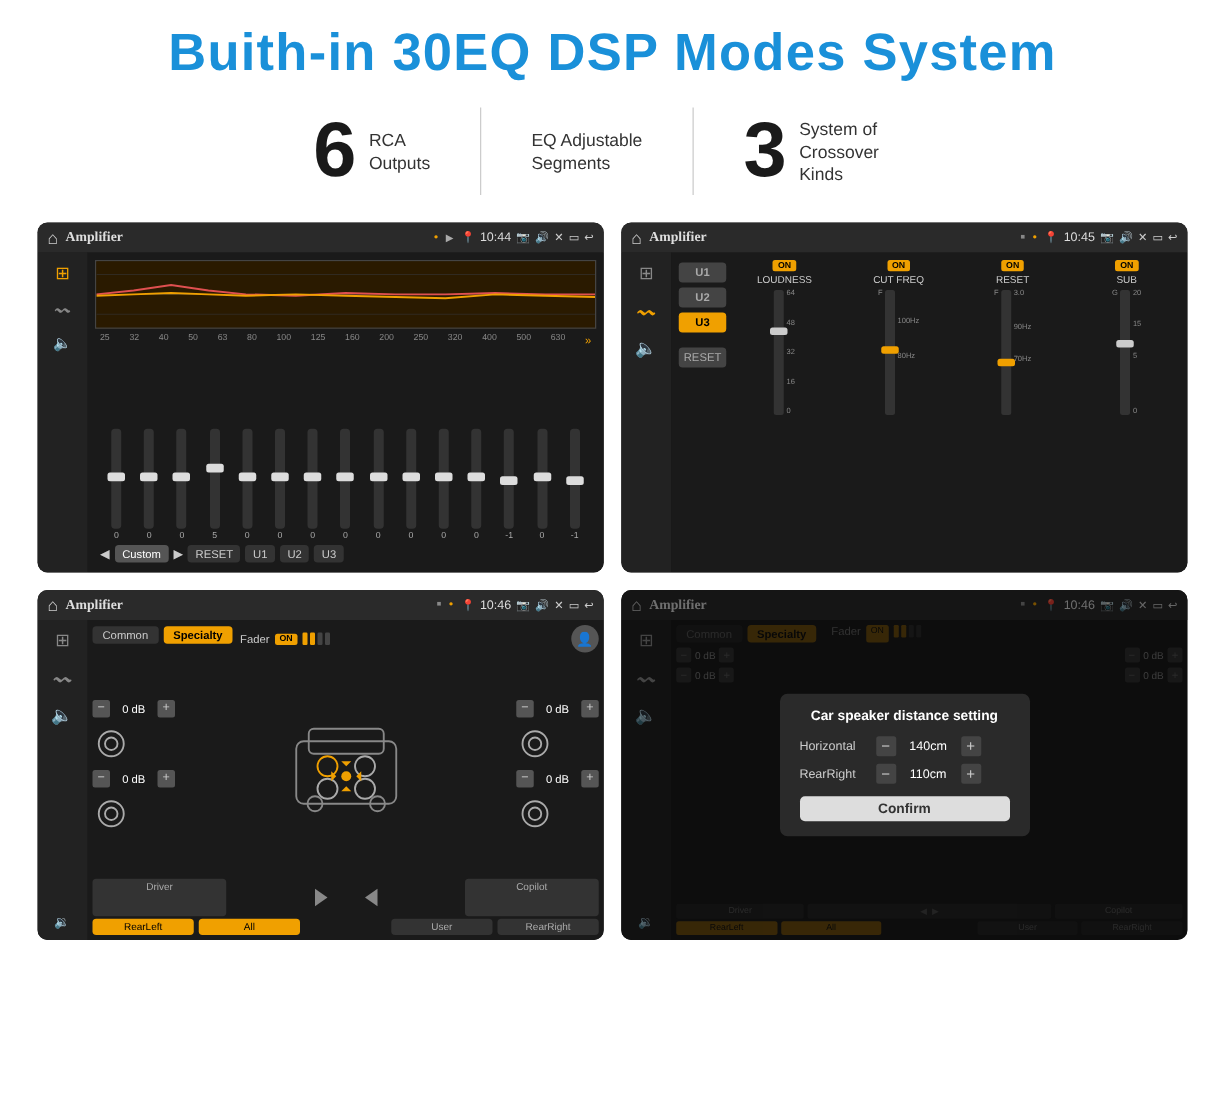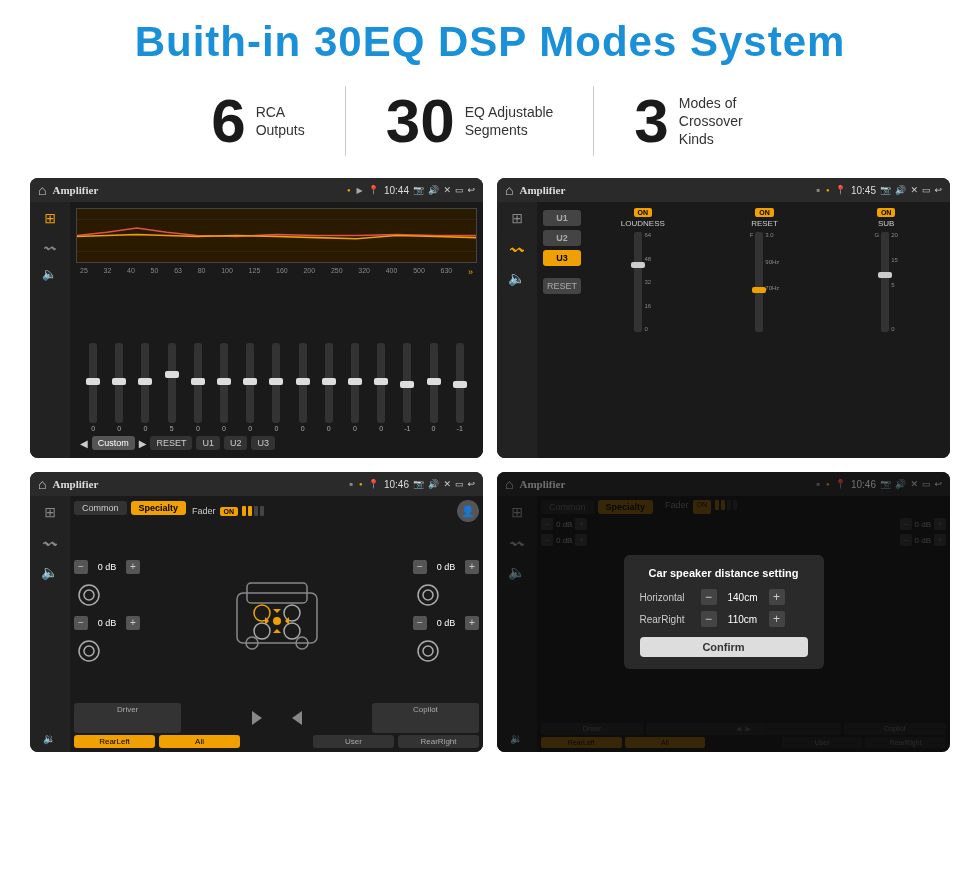--- a/index.html
+++ b/index.html
@@ -508,31 +508,30 @@
 <div class="stats-row">
   <div class="stat-item">
     <span class="stat-number">6</span>
     <div class="stat-text">
       <div>RCA</div>
       <div>Outputs</div>
     </div>
   </div>
   <div class="stat-divider"></div>
   <div class="stat-item">
-    <span class="stat-number">30</span>
     <div class="stat-text">
       <div>EQ Adjustable</div>
       <div>Segments</div>
     </div>
   </div>
   <div class="stat-divider"></div>
   <div class="stat-item">
     <span class="stat-number">3</span>
     <div class="stat-text">
-      <div>Modes of</div>
+      <div>System of</div>
       <div>Crossover Kinds</div>
     </div>
   </div>
 </div>
 
 <div class="screenshots-grid">
 
   <div class="screen-card">
     <div class="status-bar">
       <span class="status-home">⌂</span>
@@ -735,20 +734,43 @@
                 <span style="font-size:6px;color:#888;">64</span>
                 <span style="font-size:6px;color:#888;">48</span>
                 <span style="font-size:6px;color:#888;">32</span>
                 <span style="font-size:6px;color:#888;">16</span>
                 <span style="font-size:6px;color:#888;">0</span>
               </div>
             </div>
           </div>
 
 
+          <div class="amp-control-col">
+            <div class="amp-on-badge">ON</div>
+            <div class="amp-control-label">CUT FREQ</div>
+            <div style="display:flex;gap:2px;margin-top:2px;">
+              <div style="display:flex;flex-direction:column;justify-content:space-between;height:100px;align-items:flex-end;">
+                <span style="font-size:6px;color:#888;">F</span>
+                <span style="font-size:6px;color:#888;"></span>
+                <span style="font-size:6px;color:#888;"></span>
+                <span style="font-size:6px;color:#888;"></span>
+                <span style="font-size:6px;color:#888;"></span>
+              </div>
+              <div style="width:8px;height:100px;background:#333;border-radius:2px;position:relative;">
+                <div style="width:14px;height:6px;background:#f0a000;border-radius:2px;position:absolute;top:45px;left:-3px;"></div>
+              </div>
+              <div style="display:flex;flex-direction:column;justify-content:space-between;height:100px;">
+                <span style="font-size:6px;color:#888;"></span>
+                <span style="font-size:6px;color:#888;">100Hz</span>
+                <span style="font-size:6px;color:#888;">80Hz</span>
+                <span style="font-size:6px;color:#888;"></span>
+                <span style="font-size:6px;color:#888;"></span>
+              </div>
+            </div>
+          </div>
 
           <div class="amp-control-col">
             <div class="amp-on-badge">ON</div>
             <div class="amp-control-label">RESET</div>
             <div style="display:flex;gap:2px;margin-top:2px;">
               <div style="display:flex;flex-direction:column;justify-content:space-between;height:100px;align-items:flex-end;">
                 <span style="font-size:6px;color:#888;">F</span>
                 <span style="font-size:6px;color:#888;"></span>
                 <span style="font-size:6px;color:#888;"></span>
                 <span style="font-size:6px;color:#888;"></span>

